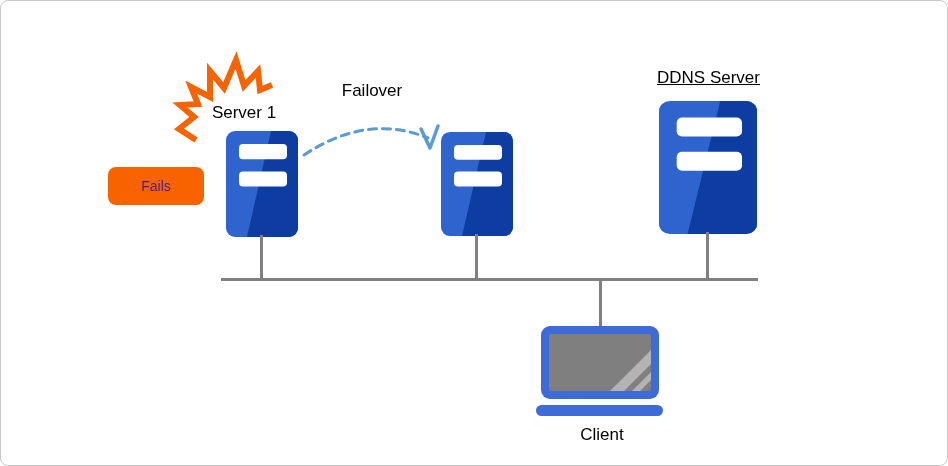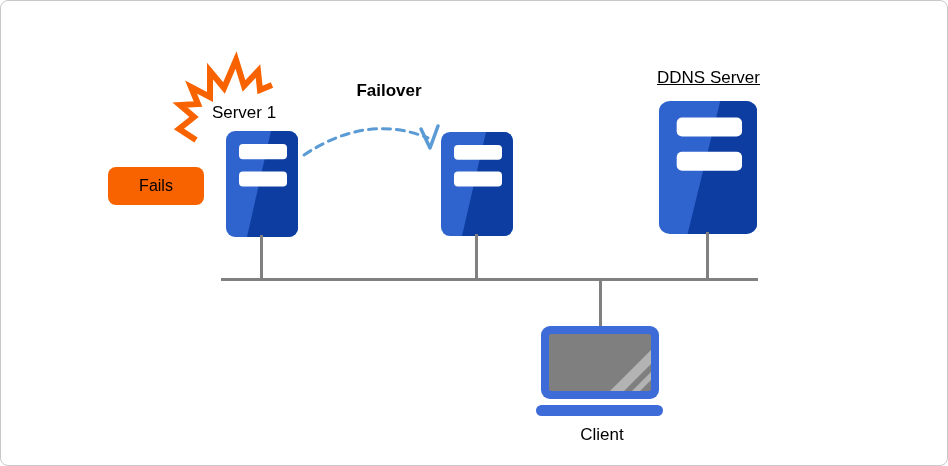--- a/index.html
+++ b/index.html
@@ -15,22 +15,22 @@
   .abs{position:absolute;}
   .node-label{
     font-size:17px;
     color:var(--text);
     text-align:center;
     white-space:nowrap;
   }
   .badge{
     display:flex;align-items:center;justify-content:center;
     background:var(--orange);
-    color:#000000;
-    font-size:16px;
+    color:#4c1d95;
+    font-size:14px;
     border-radius:8px;
   }
   .bus{background:var(--bus_gray);}
 </style>
 </head>
 <body>
 
 <div class="canvas">
 
   <svg class="abs" style="left:170px;top:48px;" width="106" height="96" viewBox="0 0 106 96">
@@ -49,21 +49,21 @@
         </clipPath>
       </defs>
     <g clip-path="url(#clip-s1)">
       <rect x="0" y="0" width="72" height="105" style="fill:var(--server_light);"></rect>
       <polygon points="45,0 72,0 72,105 21,105" style="fill:var(--server_dark);"></polygon>
       <rect x="13" y="13" width="48" height="15" rx="4" fill="#ffffff"></rect>
       <rect x="13" y="40" width="48" height="15" rx="4" fill="#ffffff"></rect>
     </g>
   </svg>
 
-  <div class="abs node-label" style="left:340px;top:80px;width:96px;font-weight:bold;">Failover</div>
+  <div class="abs node-label" style="left:323px;top:80px;width:96px;">Failover</div>
   <svg class="abs" style="left:295px;top:108px;" width="150" height="55" viewBox="0 0 150 55">
     <path d="M 8 46 Q 71 4 132 29" fill="none" style="stroke:var(--arc_blue);" stroke-width="3" stroke-dasharray="8 6" stroke-linecap="round"></path>
     <path d="M 125 20 L 134 39 L 142 17" fill="none" style="stroke:var(--arc_blue);" stroke-width="3.5" stroke-linecap="round" stroke-linejoin="round"></path>
   </svg>
 
   <svg class="abs" style="left:440px;top:131px;" width="72" height="104" viewBox="0 0 72 105" preserveAspectRatio="none">
     <defs>
         <clipPath id="clip-s2">
           <rect x="0" y="0" width="72" height="105" rx="9"></rect>
         </clipPath>

